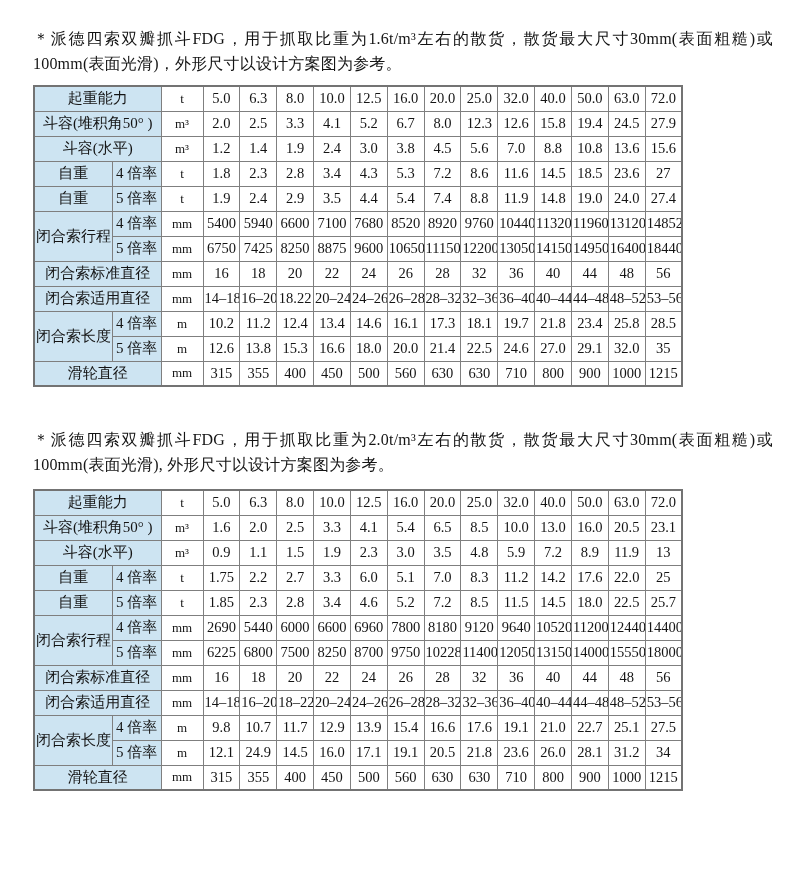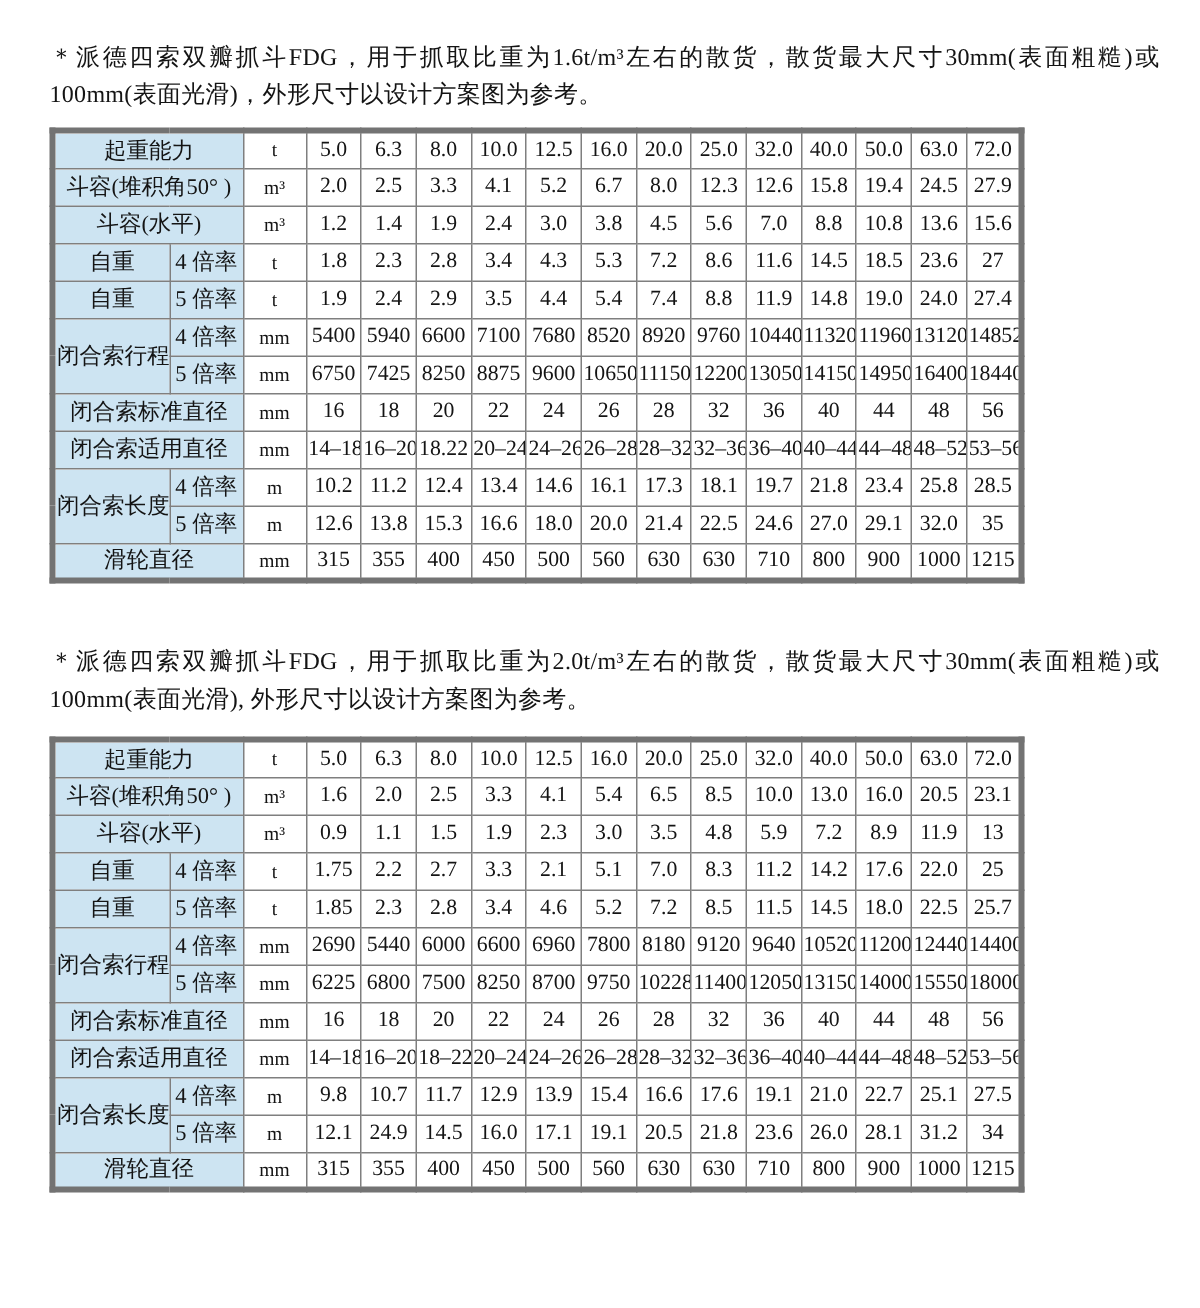--- a/index.html
+++ b/index.html
@@ -16,21 +16,21 @@
     font-size: 16px; line-height: 25px;
     letter-spacing: 0.2px;
     text-align: justify;
   }
   .note.second { margin-top: 40px; }
   table.spec {
     border-collapse: collapse;
     table-layout: fixed;
     width: 650px;
     margin-top: 9px;
-    border: 4px solid #737373;
+    border: 2px solid #737373;
   }
   table.spec.second { margin-top: 12px; }
   .spec th, .spec td {
     border: 1px solid #7f7f7f;
     height: 25px;
     padding: 0 1px;
     text-align: center;
     vertical-align: middle;
     font-weight: normal;
     overflow: hidden;
@@ -358,21 +358,21 @@
           <td class="val">13</td>
         </tr>
         <tr>
           <th class="lbl" colspan="1" rowspan="1">自重</th>
           <th class="lbl sub">4 倍率</th>
           <td class="unit">t</td>
           <td class="val">1.75</td>
           <td class="val">2.2</td>
           <td class="val">2.7</td>
           <td class="val">3.3</td>
-          <td class="val">2.1</td>
+          <td class="val">6.0</td>
           <td class="val">5.1</td>
           <td class="val">7.0</td>
           <td class="val">8.3</td>
           <td class="val">11.2</td>
           <td class="val">14.2</td>
           <td class="val">17.6</td>
           <td class="val">22.0</td>
           <td class="val">25</td>
         </tr>
         <tr>

